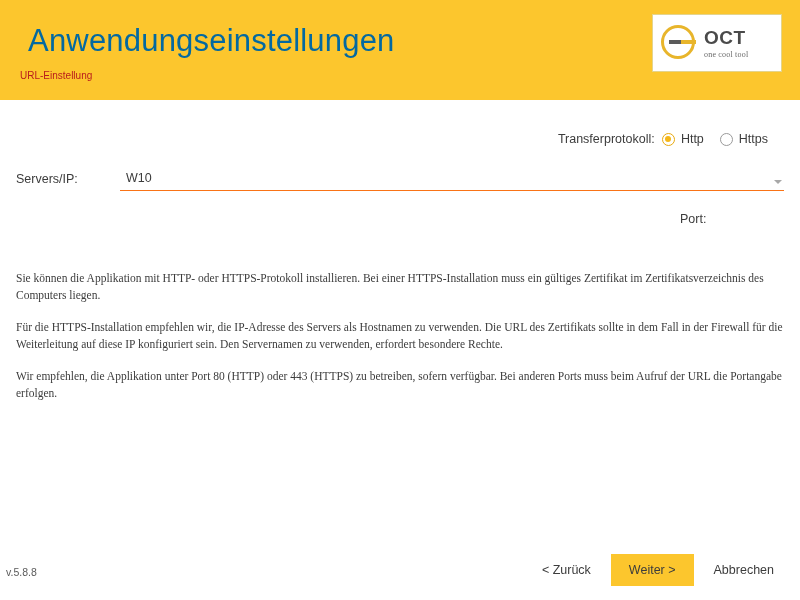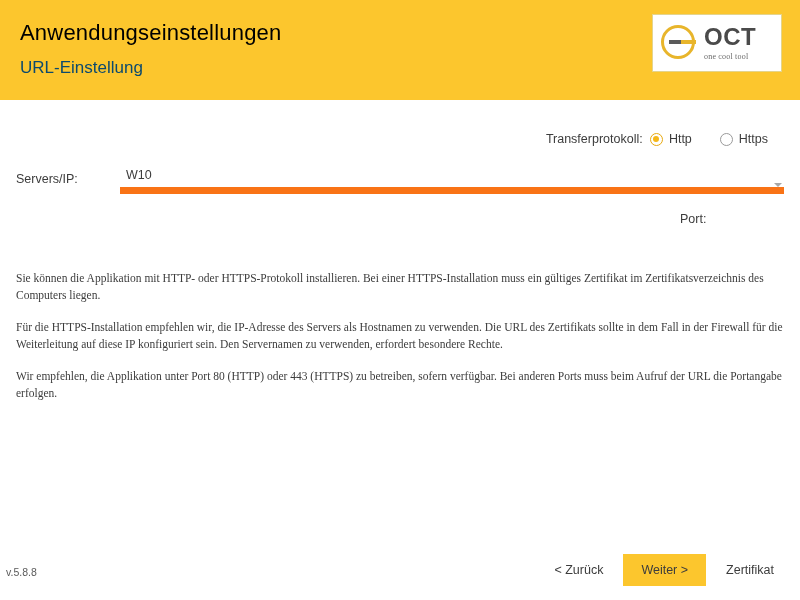--- a/index.html
+++ b/index.html
@@ -23,30 +23,30 @@
 
   
   .header {
     position: relative;
     height: 100px;
     background: #fcc62d;
     box-sizing: border-box;
     padding: 14px 20px 0 20px;
   }
   .header-title {
-    font-size: 22px;
+    font-size: 31px;
     font-weight: normal;
-    color: #000000;
+    color: #0369a1;
     letter-spacing: 0.2px;
     line-height: 38px;
-    margin: 0;
+    margin: 8px;
   }
   .header-subtitle {
-    font-size: 17px;
-    color: #0c4a6e;
+    font-size: 10px;
+    color: #b91c1c;
     margin-top: 8px;
     line-height: 16px;
   }
   .logo-box {
     position: absolute;
     right: 18px;
     top: 14px;
     width: 130px;
     height: 58px;
     background: #ffffff;
@@ -84,21 +84,21 @@
     top: 15px;
     width: 12px;
     height: 4px;
     background: #5a5a5a;
   }
   .logo-text {
     margin-left: 7px;
     line-height: 1;
   }
   .logo-name {
-    font-size: 24px;
+    font-size: 19px;
     font-weight: bold;
     color: #4a4a4a;
     letter-spacing: 0.5px;
   }
   .logo-tag {
     font-size: 8px;
     color: #6a6a6a;
     margin-top: 4px;
     letter-spacing: 0.2px;
     font-family: Liberation Serif, serif;
@@ -117,21 +117,20 @@
   }
   .form-label {
     width: 104px;
     flex: 0 0 104px;
     font-size: 12.5px;
     color: #3c3c3c;
   }
   .radio-group {
     display: flex;
     align-items: center;
-    gap: 12px;
   }
   .radio-item {
     display: flex;
     align-items: center;
     margin-right: 16px;
     cursor: default;
   }
   .radio-dot {
     width: 13px;
     height: 13px;
@@ -159,21 +158,21 @@
     font-size: 12.5px;
     color: #3c3c3c;
   }
 
   .field-wrap {
     flex: 1;
     position: relative;
   }
   .field-underline {
     border: none;
-    border-bottom: 7px solid #f97316;
+    border-bottom: 1px solid #f97316;
     width: 100%;
     box-sizing: border-box;
     font-family: "Liberation Sans", sans-serif;
     font-size: 12.5px;
     color: #3c3c3c;
     padding: 4px 18px 5px 6px;
     background: transparent;
     outline: none;
   }
   .combo-caret {
@@ -297,17 +296,17 @@
     <p>Sie können die Applikation mit HTTP- oder HTTPS-Protokoll installieren. Bei einer HTTPS-Installation muss ein gültiges Zertifikat im Zertifikatsverzeichnis des Computers liegen.</p>
     <p>Für die HTTPS-Installation empfehlen wir, die IP-Adresse des Servers als Hostnamen zu verwenden. Die URL des Zertifikats sollte in dem Fall in der Firewall für die Weiterleitung auf diese IP konfiguriert sein. Den Servernamen zu verwenden, erfordert besondere Rechte.</p>
     <p>Wir empfehlen, die Applikation unter Port 80 (HTTP) oder 443 (HTTPS) zu betreiben, sofern verfügbar. Bei anderen Ports muss beim Aufruf der URL die Portangabe erfolgen.</p>
   </div>
 
   <div class="footer">
     <div class="version">v.5.8.8</div>
     <div class="buttons">
       <button class="btn-link">&lt; Zurück</button>
       <button class="btn-primary">Weiter &gt;</button>
-      <button class="btn-link">Zertifikat</button>
+      <button class="btn-link">Abbrechen</button>
     </div>
   </div>
 
 </div>
 
 </body></html>

